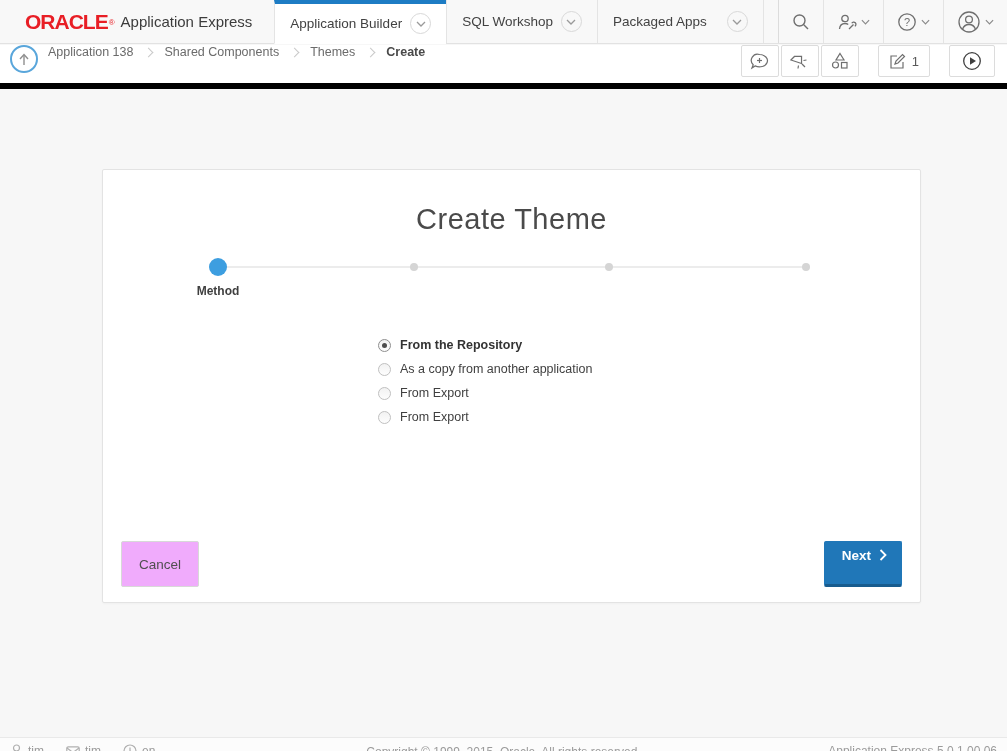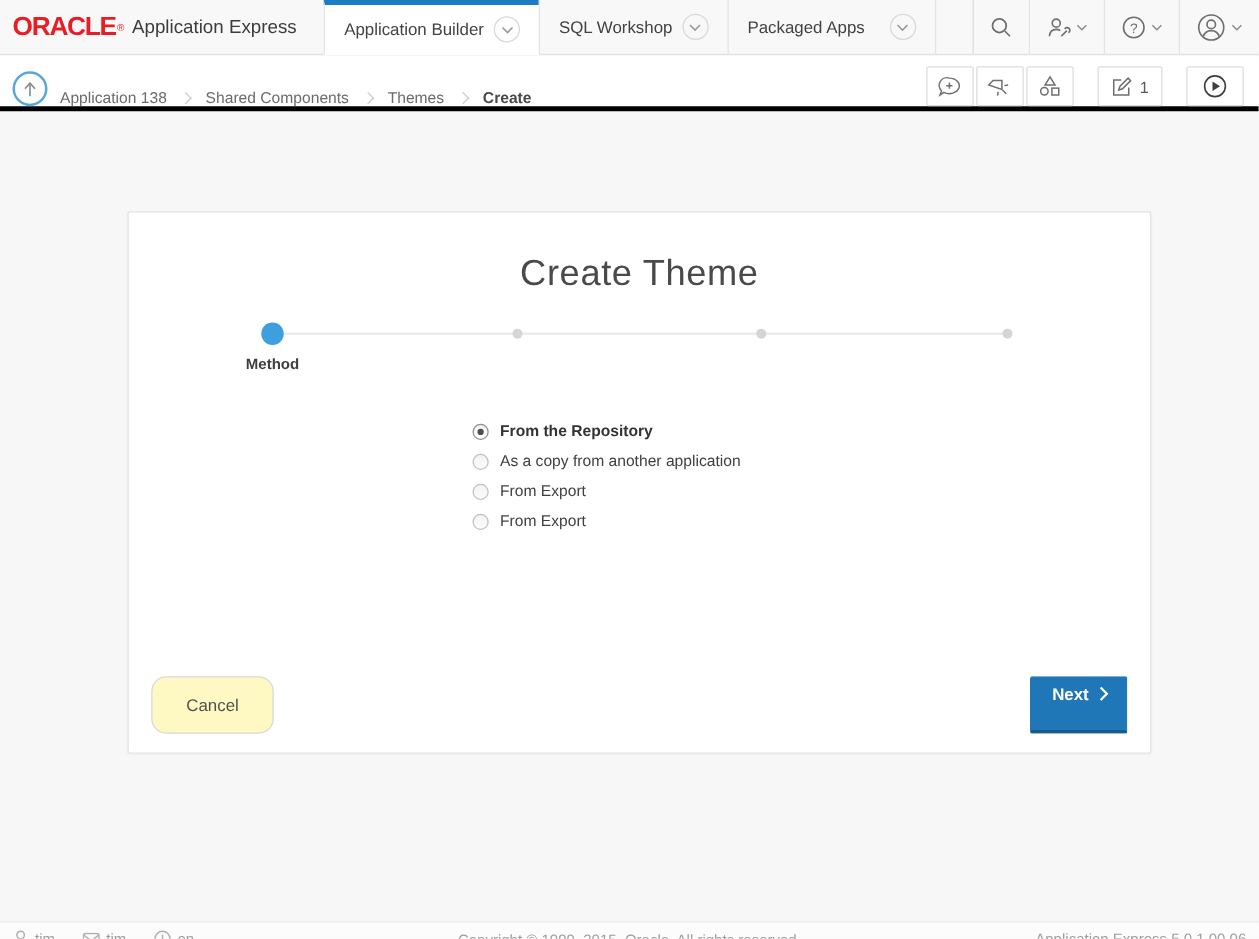--- a/index.html
+++ b/index.html
@@ -2,41 +2,41 @@
 <html><head>
 <meta charset="utf-8">
 <style>
   * { margin:0; padding:0; box-sizing:border-box; }
   html,body { width:1007px; height:751px; overflow:hidden; }
   body { font-family:"Liberation Sans", sans-serif; background:#f7f7f7; position:relative; }
 
   
   .header { position:absolute; top:0; left:0; width:1007px; height:44px;
             background:#f8f8f8; border-bottom:1px solid #e2e2e2; display:flex; align-items:stretch; }
-  .logo { display:flex; align-items:center; padding:0 22px 0 10px; }
+  .logo { display:flex; align-items:center; padding:0 22px 0 25px; }
   .logo-brand { color:#e81e25; font-size:21px; font-weight:bold; letter-spacing:-1px; }
   .logo-mark { color:#e81e25; font-size:8px; vertical-align:top; margin:2px 6px 0 1px; display:inline-block; }
   .logo-product { color:#3c3c3c; font-size:15px; }
 
   .tabs { display:flex; align-items:stretch; }
   .tab { display:flex; align-items:center; gap:8px; padding:0 15px; font-size:13.5px; color:#424242;
          border-left:1px solid #e4e4e4; cursor:pointer; position:relative; }
   .tab:last-child { border-right:1px solid #e4e4e4;gap:20px; }
   .tab.active { background:#ffffff; border-top:4px solid #1d7cc4; border-bottom:1px solid #ffffff; margin-bottom:-1px; }
   .chev-circle { width:21px; height:21px; border:1px solid #d8d8d8; border-radius:50%;
                  display:flex; align-items:center; justify-content:center; background:transparent; }
 
   .header-icons { margin-left:auto; display:flex; align-items:stretch; }
   .hicon { display:flex; align-items:center; justify-content:center; gap:4px; padding:0 13px;
            border-left:1px solid #e4e4e4; cursor:pointer; }
   .hicon:first-child { border-left:1px solid #dcdcdc; }
 
   
   .crumb-bar { position:absolute; top:45px; left:0; width:1007px; height:44px; background:#ffffff;
-               border-bottom:4px solid #000000; display:flex; align-items:flex-end; padding:0 10px; }
+               border-bottom:6px solid #000000; display:flex; align-items:flex-start; padding:0 10px; }
   .up-btn { width:28px; height:28px; border:2px solid #59a6db; border-radius:50%; background:#fff;
             display:flex; align-items:center; justify-content:center; cursor:pointer; margin-right:10px; flex:none; }
   .crumbs { display:flex; align-items:center; gap:10px; font-size:12.5px; color:#6b6b6b; }
   .crumb { cursor:pointer; }
   .crumb.current { font-weight:bold; color:#4a4a4a; cursor:default; }
   .crumb-sep { width:7px; height:7px; border-top:1px solid #c9c9c9; border-right:1px solid #c9c9c9;
                transform:rotate(45deg); display:inline-block; margin:0 2px; }
 
   .crumb-tools { margin-left:auto; display:flex; align-items:center; gap:2px; padding-right:2px; }
   .tool-btn { height:32px; min-width:38px; background:#fff; border:1px solid #dcdcdc; border-radius:2px;
@@ -63,22 +63,22 @@
   .option { display:flex; align-items:center; gap:9px; height:24px; cursor:pointer; }
   .radio { width:13px; height:13px; border-radius:50%; border:1px solid #c0c0c0;
            background:linear-gradient(#f2f2f2,#fdfdfd); position:relative; flex:none; }
   .option.selected .radio { border-color:#8f8f8f; }
   .option.selected .radio::after { content:""; position:absolute; left:3px; top:3px; width:5px; height:5px;
            border-radius:50%; background:#4d4d4d; }
   .option-label { font-size:12.5px; color:#3f3f3f; }
   .option.selected .option-label { font-weight:bold; color:#333; }
 
   .btn-row { position:absolute; left:18px; right:18px; top:371px; height:46px; }
-  .btn-cancel { position:absolute; left:0; top:0; height:46px; padding:0 27px; background:#fef9c3;
-                border:1px solid #d8d8d8; border-radius:12px; font-size:13.5px; color:#4f4f4f;
+  .btn-cancel { position:absolute; left:0; top:0; height:46px; padding:0 17px; background:#f0abfc;
+                border:1px solid #d8d8d8; border-radius:2px; font-size:13.5px; color:#4f4f4f;
                 font-family:"Liberation Sans",sans-serif; cursor:pointer; }
   .btn-next { position:absolute; right:0; top:0; height:46px; padding:0 14px 16px 17px; background:#2077b8;
               border:1px solid #2077b8; border-bottom:3px solid #185c8e; border-radius:2px;
               font-size:13.5px; font-weight:bold; color:#fff; font-family:"Liberation Sans",sans-serif;
               cursor:pointer; display:flex; align-items:center; gap:8px; }
 
   
   .footer { position:absolute; top:737px; left:0; width:1007px; height:30px; background:#fcfcfc;
             border-top:1px solid #e9e9e9; display:flex; align-items:flex-start; padding:6px 10px 0 10px;
             font-size:12px; color:#9b9b9b; }

